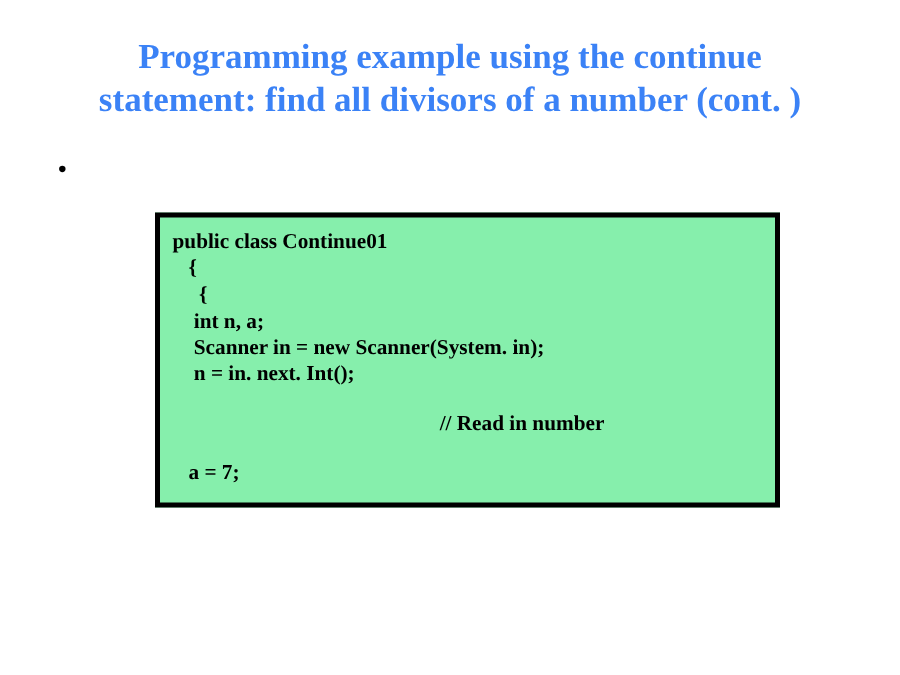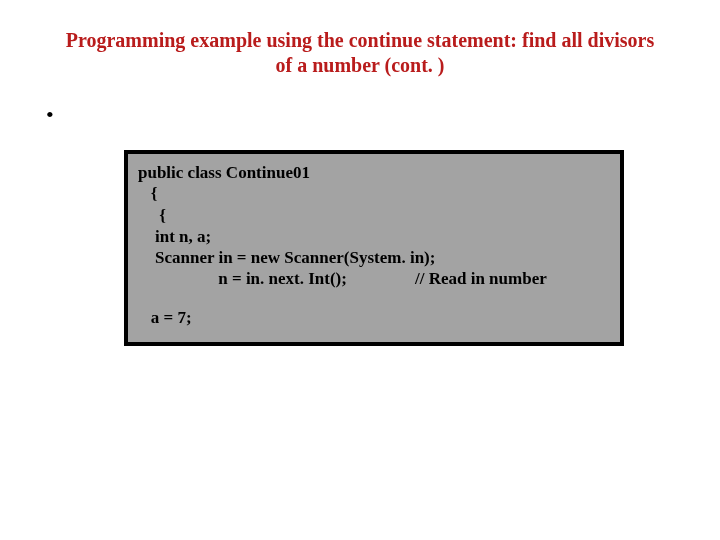--- a/index.html
+++ b/index.html
@@ -4,55 +4,55 @@
 <style>
   * { margin: 0; padding: 0; box-sizing: border-box; }
   body {
     width: 720px;
     height: 540px;
     background: #ffffff;
     font-family: "Times New Roman", Times, serif;
     padding: 28px 40px 0 40px;
   }
   .title {
-    font-size: 20px;
+    font-size: 28px;
     font-weight: bold;
     text-align: center;
     line-height: 1.25;
     margin: 0 20px 24px 20px;
-    color: #b91c1c;
+    color: #3b82f6;
   }
   .bullet-row {
     display: flex;
     align-items: baseline;
     font-size: 22px;
     margin-left: 6px;
     margin-bottom: 22px;
     color: #000;
   }
   .bullet-dot {
     margin-right: 12px;
   }
   .code-box {
     margin-left: 84px;
     width: 500px;
-    background: #a3a3a3;
+    background: #86efac;
     border: 4px solid #000;
     padding: 8px 10px 14px 10px;
     font-family: "Times New Roman", Times, serif;
     font-size: 17px;
     font-weight: bold;
     line-height: 1.25;
     color: #000;
   }
   .code-box .line { white-space: pre; }
   .blank { height: 17px; }
-  .comment-wrap { display: flex; justify-content: center; }
+  .comment-wrap { display: flex; }
   .comment-wrap .left { white-space: pre; }
-  .comment-wrap .right { white-space: pre; margin-left: 68px; }
+  .comment-wrap .right { white-space: pre; margin-left: 68px; margin-top: 40px; }
 </style>
 </head>
 <body>
 
 <div class="title">Programming example using the continue statement: find all divisors of a number (cont. )</div>
 
 <div class="bullet-row">
   <span class="bullet-dot">•</span>
 </div>
 

